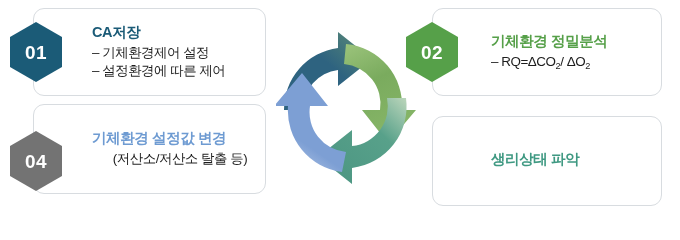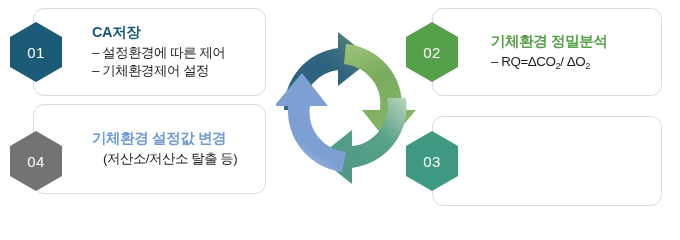--- a/index.html
+++ b/index.html
@@ -43,20 +43,21 @@
   }
   .card-line {
     font-size: 13.4px;
     color: #1d1d1d;
     line-height: 1.34;
     letter-spacing: -0.45px;
     white-space: nowrap;
   }
   .card-line.indent {
     padding-left: 11px;
+    text-align: center;
   }
   .card-line sub {
     font-size: 9.2px;
     vertical-align: baseline;
     position: relative;
     bottom: -2.5px;
   }
 
   
   #card-01 { left: 33px;  top: 8px;   width: 233px; height: 88px; }
@@ -70,22 +71,22 @@
     width: 52px;
     height: 60px;
     clip-path: polygon(50% 0%, 100% 25%, 100% 75%, 50% 100%, 0% 75%, 0% 25%);
     display: flex;
     align-items: center;
     justify-content: center;
     z-index: 4;
   }
   .hex span {
     color: #ffffff;
-    font-size: 15px;
-    font-weight: normal;
+    font-size: 19px;
+    font-weight: bold;
     letter-spacing: 0.5px;
     line-height: 1;
   }
   #hex-01 { left: 10px;  top: 22px; }
   #hex-02 { left: 406px; top: 22px; }
   #hex-04 { left: 10px;  top: 131px; }
   #hex-03 { left: 406px; top: 131px; }
 
   
   #cycle {
@@ -98,44 +99,42 @@
   }
 </style>
 </head>
 <body>
 
 <div id="diagram">
 
   <div class="card" id="card-01">
     <div class="card-body">
       <div class="card-title" style="color: rgb(27, 91, 119);">CA저장</div>
+      <div class="card-line">– 기체환경제어 설정</div>
       <div class="card-line">– 설정환경에 따른 제어</div>
-      <div class="card-line">– 기체환경제어 설정</div>
     </div>
   </div>
   <div class="hex" id="hex-01" style="background: rgb(27, 91, 119);">
     <span>01</span>
   </div>
 
   <div class="card" id="card-02">
     <div class="card-body">
       <div class="card-title" style="color: rgb(86, 160, 73);">기체환경 정밀분석</div>
       <div class="card-line" id="rich-line-2">– RQ=ΔCO<sub>2</sub>/ ΔO<sub>2</sub></div>
     </div>
   </div>
   <div class="hex" id="hex-02" style="background: rgb(86, 160, 73);">
     <span>02</span>
   </div>
 
   <div class="card" id="card-03">
     <div class="card-body">
-    </div>
-  </div>
-  <div class="hex" id="hex-03" style="background: rgb(63, 153, 130);">
-    <span>03</span>
+      <div class="card-title" style="color: rgb(63, 153, 130);">생리상태 파악</div>
+    </div>
   </div>
 
   <div class="card" id="card-04">
     <div class="card-body">
       <div class="card-title" style="color: rgb(110, 155, 210);">기체환경 설정값 변경</div>
       <div class="card-line indent">(저산소/저산소 탈출 등)</div>
     </div>
   </div>
   <div class="hex" id="hex-04" style="background: #737373;">
     <span>04</span>

